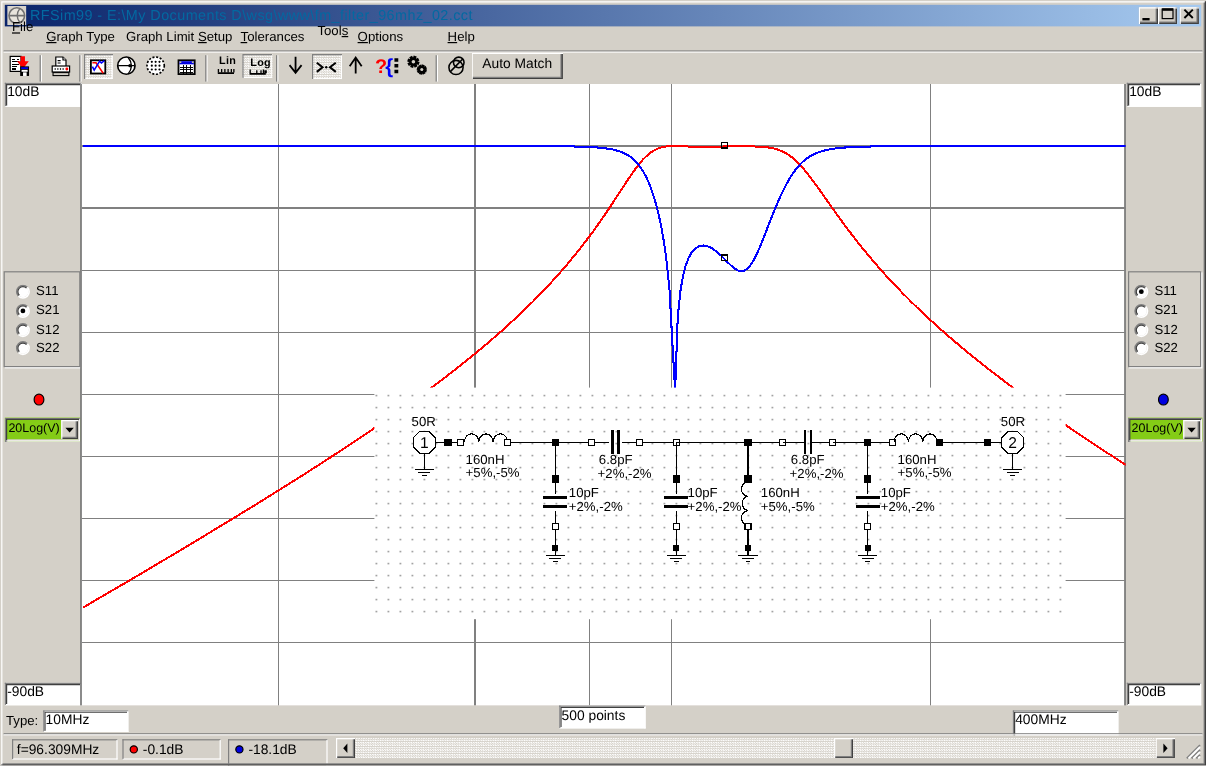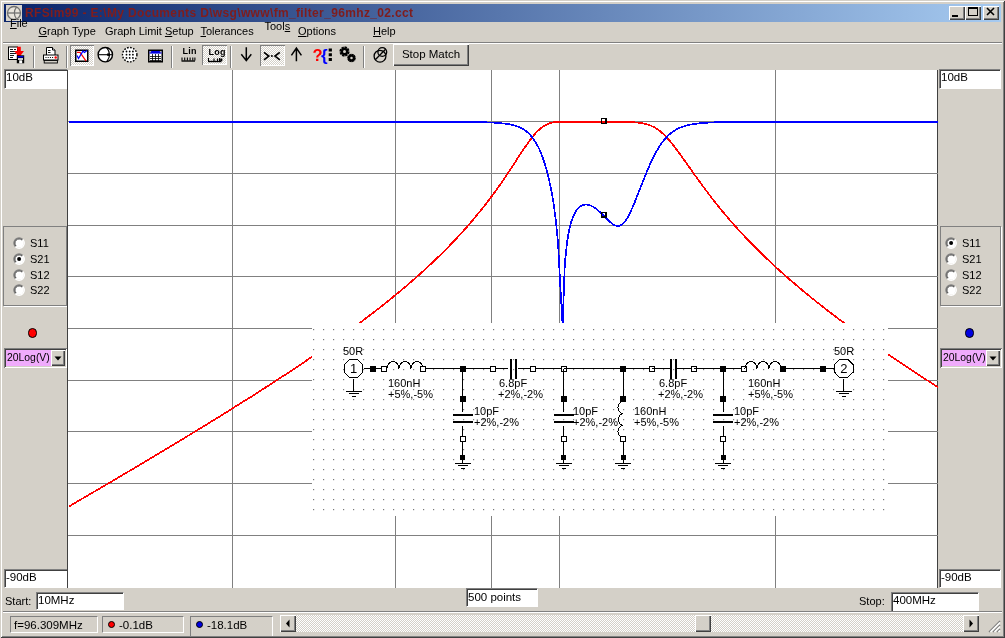--- a/index.html
+++ b/index.html
@@ -1,27 +1,27 @@
 <!DOCTYPE html>
 <html><head><meta charset="utf-8"><style>
 *{margin:0;padding:0;box-sizing:border-box}
 html,body{width:1005px;height:638px;overflow:hidden}
 body{font-family:"Liberation Sans",sans-serif;font-size:11px;background:#d4d0c8;position:relative;color:#000}
 .abs{position:absolute}
 .frame{left:0;top:0;width:1005px;height:638px;box-shadow:inset 1px 1px 0 #d4d0c8, inset -1px -1px 0 #404040, inset 2px 2px 0 #fff, inset -2px -2px 0 #808080;z-index:50;pointer-events:none}
 .title{left:4px;top:4px;width:997px;height:18px;background:linear-gradient(90deg,#0a246a,#a6caf0);}
-.titletxt{left:25px;top:4px;color:#7f1d1d;font-weight:bold;font-size:12px;letter-spacing:0.35px;line-height:18px;white-space:pre}
+.titletxt{left:25px;top:4px;color:#0369a1;font-weight:normal;font-size:12px;letter-spacing:0.35px;line-height:18px;white-space:pre}
 .capbtn{top:6px;width:16px;height:14px;background:#d4d0c8;box-shadow:inset 1px 1px 0 #fff, inset -1px -1px 0 #404040, inset -2px -2px 0 #808080;font-weight:bold;text-align:center}
 .edit{background:#fff;border-top:1px solid #808080;border-left:1px solid #808080;border-bottom:1px solid #fff;border-right:1px solid #fff;box-shadow:inset 1px 1px 0 #404040;line-height:15px;padding-left:1px;font-size:11.5px;white-space:pre}
 .statpan{border:1px solid;border-color:#808080 #fff #fff #808080;background:#d4d0c8;line-height:16px;font-size:11.5px}
 .vsep{width:2px;border-left:1px solid #808080;border-right:1px solid #fff}
 .check{background:repeating-conic-gradient(#fff 0 25%,#d4d0c8 0 50%) 0 0/2px 2px;box-shadow:inset 1px 1px 0 #808080, inset -1px -1px 0 #fff}
 .radio{width:13px;height:13px}
 .grp{border:1px solid #808080;box-shadow:1px 1px 0 #fff}
-.combo{background:#f0abfc;box-shadow:inset 1px 1px 0 #808080, inset -1px -1px 0 #fff, inset 2px 2px 0 #404040, inset -2px -2px 0 #d4d0c8;padding-left:36px;}
+.combo{background:#84cc16;box-shadow:inset 1px 1px 0 #808080, inset -1px -1px 0 #fff, inset 2px 2px 0 #404040, inset -2px -2px 0 #d4d0c8;padding-left:36px;}
 .cbtn{background:#d4d0c8;box-shadow:inset 1px 1px 0 #fff, inset -1px -1px 0 #404040, inset -2px -2px 0 #808080}
 .raised{background:#d4d0c8;box-shadow:inset 1px 1px 0 #fff, inset -1px -1px 0 #404040, inset -2px -2px 0 #808080}
 svg text{font-family:"Liberation Sans",sans-serif}
 </style></head><body>
 
 <div class="abs title"></div>
 <div class="abs" style="left:6px;top:5px;width:16px;height:16px">
 <svg width="16" height="16">
       <rect x="0" y="0" width="16" height="16" fill="#d8d4cc"></rect>
       <circle cx="8" cy="8" r="6.5" fill="#e8e4dc" stroke="#707070" stroke-width="1.3"></circle>
@@ -54,21 +54,21 @@
 <div class="abs" style="left:3px;top:43px;width:999px;height:1px;background:#fff"></div>
 <div class="abs" style="left:3px;top:44px;width:999px;height:26px;background:#d4d0c8"></div>
 <div class="abs vsep" style="left:33px;top:46px;height:22px"></div>
 <div class="abs vsep" style="left:66px;top:46px;height:22px"></div>
 <div class="abs check" style="left:70px;top:44.5px;width:24px;height:21px"></div>
 <div class="abs vsep" style="left:171px;top:46px;height:22px"></div>
 <div class="abs check" style="left:202px;top:44.5px;width:24.5px;height:20.5px"></div>
 <div class="abs vsep" style="left:230px;top:46px;height:22px"></div>
 <div class="abs check" style="left:260.3px;top:44.5px;width:24.7px;height:21px"></div>
 <div class="abs vsep" style="left:363px;top:46px;height:22px"></div>
-<div class="abs raised" style="left:393px;top:44px;width:76px;height:22px;text-align:center;line-height:21px;font-size:11.5px">Stop Match</div>
+<div class="abs raised" style="left:393px;top:44px;width:76px;height:22px;text-align:center;line-height:21px;font-size:11.5px">Auto Match</div>
 <svg class="abs" style="left:0;top:42px" width="500" height="28" viewBox="0 42 500 28">
 <g transform="translate(0,0)">
       <g transform="translate(0,0)">
 <rect x="8.5" y="47" width="9" height="12.5" fill="#fff" stroke="#000"></rect>
 <path d="M10 49.5h2.5 M14 49.5h2 M10 51.5h5.5 M10 53.5h6 M10 55.5h4 M10 57.5h3" stroke="#000" stroke-width="0.9" shape-rendering="crispEdges"></path>
 <path d="M17 46.8 l3.8 0 0 4.2 3.2 0 -4.9 6.5 -4.9-6.5 3.2 0 z" fill="#f00" stroke="none"></path>
 <rect x="16.8" y="55.3" width="7.4" height="8" fill="#000"></rect>
 <rect x="17.6" y="56" width="5.8" height="1.5" fill="#0000e0"></rect>
 <rect x="18" y="58.2" width="5" height="1.6" fill="#fff"></rect>
 <rect x="19.2" y="60.3" width="3" height="3" fill="#fff"></rect>
@@ -396,25 +396,25 @@
       <text x="843.8" y="373.0" font-size="13" text-anchor="middle" fill="#000" stroke="none">2</text>
       <line x1="843.8" y1="378.5" x2="843.8" y2="391"></line>
       <line x1="835.8" y1="391" x2="851.8" y2="391"></line>
       <line x1="838.8" y1="393.5" x2="848.8" y2="393.5"></line>
       <line x1="841.8" y1="396" x2="845.8" y2="396"></line>
       <text x="834" y="355" font-size="11" fill="#000" stroke="none">50R</text>
     </g>
 </svg>
 
 <div class="abs" style="left:3px;top:588px;width:999px;height:25px;background:#d4d0c8"></div>
-<div class="abs" style="left:5px;top:595px">Start:</div>
-<div class="abs edit" style="left:36px;top:592px;width:88px;height:18px">10MHz</div>
+<div class="abs" style="left:5px;top:595px">Type:</div>
+<div class="abs edit" style="left:36px;top:592px;width:71px;height:18px">10MHz</div>
 <div class="abs edit" style="left:466px;top:588px;width:72px;height:19px;line-height:17px">500 points</div>
 <div class="abs" style="left:859px;top:595px">Stop:</div>
-<div class="abs edit" style="left:891px;top:592px;width:88px;height:31px">400MHz</div>
+<div class="abs edit" style="left:844px;top:592px;width:88px;height:31px">400MHz</div>
 
 <div class="abs" style="left:3px;top:611px;width:999px;height:1px;background:#808080"></div>
 <div class="abs" style="left:3px;top:612px;width:999px;height:1px;background:#fff"></div>
 <div class="abs" style="left:3px;top:613px;width:999px;height:22px;background:#d4d0c8"></div>
 <div class="abs statpan" style="left:10px;top:616px;width:88px;height:17px;padding-left:3px">f=96.309MHz</div>
 <div class="abs statpan" style="left:102px;top:616px;width:82px;height:17px;padding-left:16px">-0.1dB<span class="abs" style="left:5px;top:4px;width:7px;height:7px;border-radius:50%;background:#f00;border:1px solid #000"></span></div>
 <div class="abs statpan" style="left:190px;top:616px;width:83px;height:28px;padding-left:16px">-18.1dB<span class="abs" style="left:5px;top:4px;width:7px;height:7px;border-radius:50%;background:#0000e0;border:1px solid #000"></span></div>
 <div class="abs" style="left:280px;top:615px;width:699px;height:17px;background:repeating-conic-gradient(#fff 0 25%,#d4d0c8 0 50%) 0 0/2px 2px"></div>
 <div class="abs raised" style="left:280px;top:615px;width:16px;height:17px"><svg width="16" height="17">
       <path d="M9.5 4.5 L6 8.5 L9.5 12.5 Z" fill="#000"></path>

